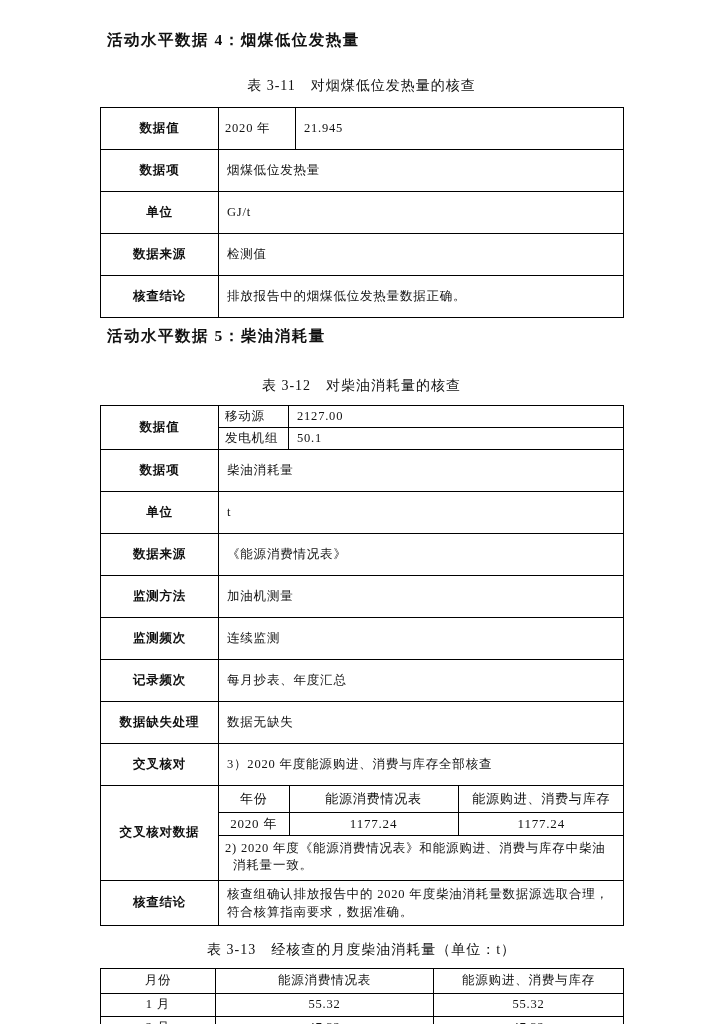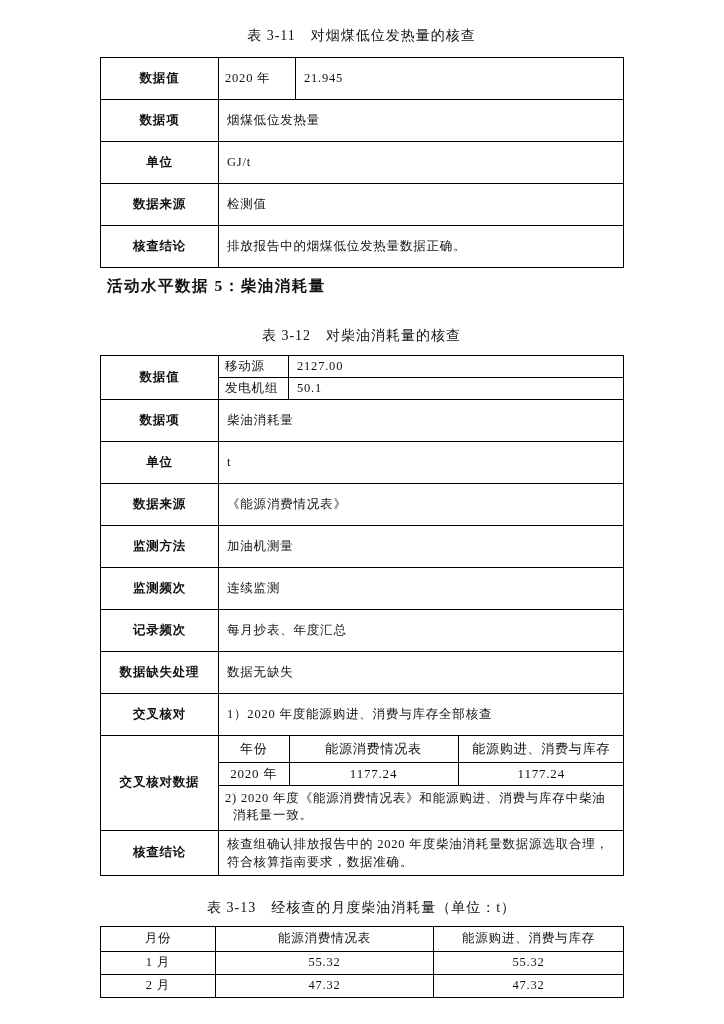--- a/index.html
+++ b/index.html
@@ -91,20 +91,21 @@
     text-align:center;
     font-size:11.5px;
   }
 </style>
 </head>
 <body>
 
 <div class="page">
 
 
+  <div class="section-heading">活动水平数据 4：烟煤低位发热量</div>
 
   <div class="caption">表 3-11　对烟煤低位发热量的核查</div>
 
   <table class="tbl t11">
     <colgroup>
         <col style="width:118px">
         <col style="width:77px">
         <col style="width:328px">
       </colgroup>
     <tbody>
@@ -175,21 +176,21 @@
     <tr style="height:28px">
       <td class="lbl">记录频次</td>
       <td class="val" colspan="2">每月抄表、年度汇总</td>
     </tr>
     <tr style="height:28px">
       <td class="lbl">数据缺失处理</td>
       <td class="val" colspan="2">数据无缺失</td>
     </tr>
     <tr style="height:27px">
       <td class="lbl">交叉核对</td>
-      <td class="val" colspan="2">1）2020 年度能源购进、消费与库存全部核查</td>
+      <td class="val" colspan="2">3）2020 年度能源购进、消费与库存全部核查</td>
     </tr>
     <tr>
       <td class="lbl">交叉核对数据</td>
       <td class="nest-cell" colspan="2">
         <table class="nested">
           <colgroup>
                 <col style="width:70px">
                 <col style="width:169px">
                 <col style="width:166px">
               </colgroup>
@@ -209,21 +210,21 @@
         <div class="note">2)  2020 年度《能源消费情况表》和能源购进、消费与库存中柴油消耗量一致。</div>
       </td>
     </tr>
     <tr style="height:42px">
       <td class="lbl">核查结论</td>
       <td class="val wrap" colspan="2">核查组确认排放报告中的 2020 年度柴油消耗量数据源选取合理，符合核算指南要求，数据准确。</td>
     </tr>
   </tbody>
     </table>
 
-  <div class="caption" style="margin-top:22px">表 3-13　经核查的月度柴油消耗量（单位：t）</div>
+  <div class="caption" style="margin-top:14px">表 3-13　经核查的月度柴油消耗量（单位：t）</div>
 
   <table class="tbl t13">
     <colgroup>
         <col style="width:115px">
         <col style="width:218px">
         <col style="width:190px">
       </colgroup>
     <tbody>
         <tr style="height:25px">
       <td>月份</td>

